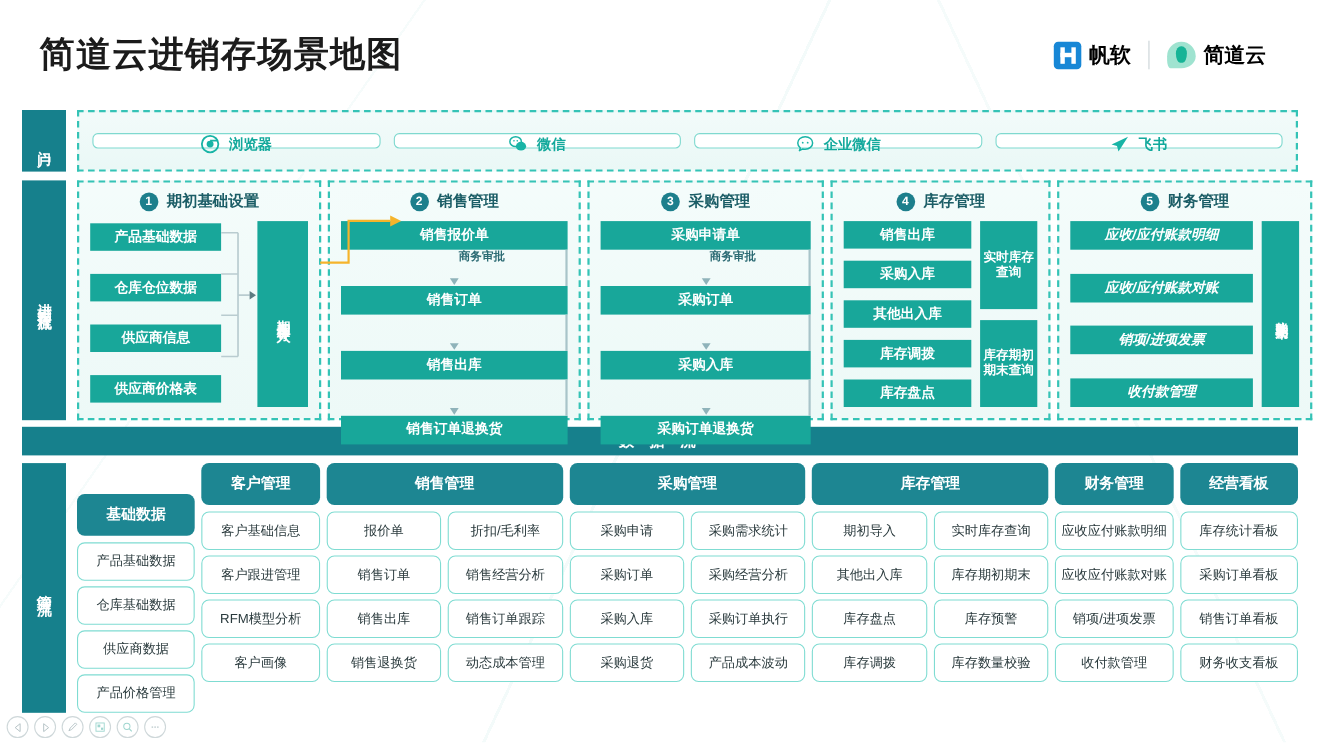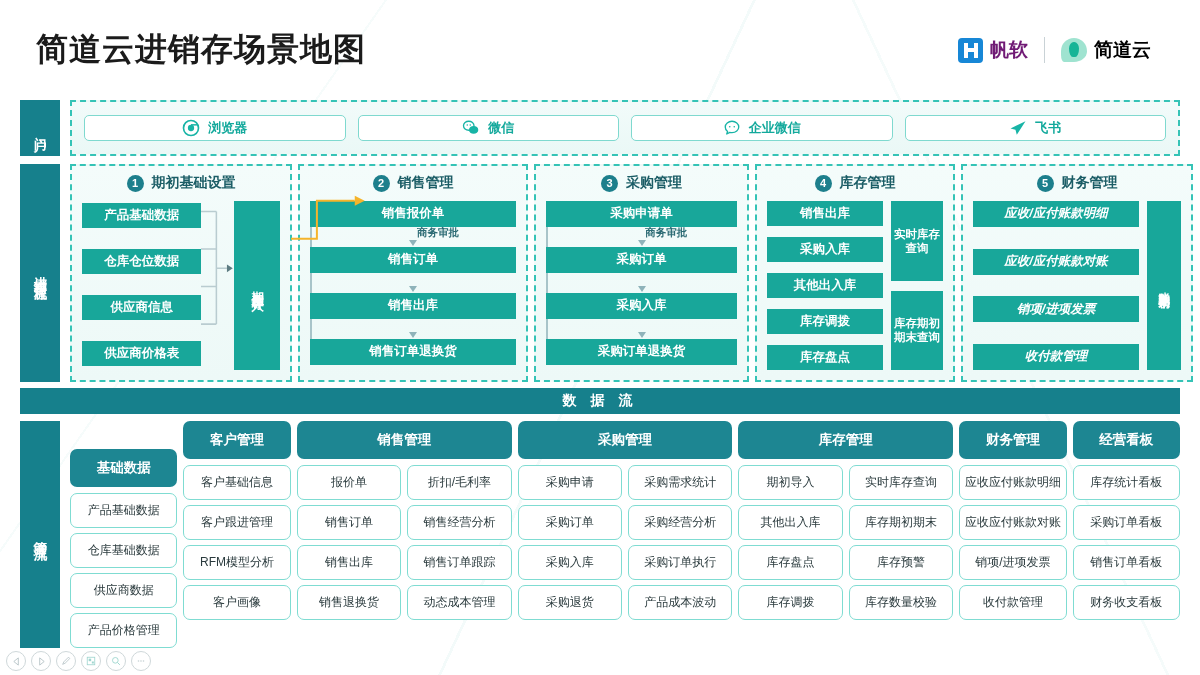--- a/index.html
+++ b/index.html
@@ -19,21 +19,21 @@
       linear-gradient(125deg, transparent 0 23%, rgba(26,168,157,.04) 23% 23.15%, transparent 23.15%);
   }
   #root{position:relative;z-index:1;width:1200px;height:675px;padding:0;}
 
   
   .header{height:100px;display:flex;align-items:center;justify-content:space-between;padding:0 49px 0 36px;}
   .page-title{font-size:32px;font-weight:bold;letter-spacing:1px;color:#1b1b1b;}
   .brands{display:flex;align-items:center;gap:16px;}
   .brand{display:flex;align-items:center;gap:7px;}
   .brand-name{font-size:19px;font-weight:bold;}
-  .fr-name{color:#701a75;}
+  .fr-name{color:#000000;}
   .jdy-name{color:#000000;}
   .brand-sep{width:1px;height:26px;background:#c9d2d6;}
   .fr-mark{width:25px;height:25px;background:#1787d6;border-radius:4px;position:relative;}
   .fr-mark:before{content:"";position:absolute;left:6px;top:5px;width:4px;height:15px;background:#fff;}
   .fr-mark:after{content:"";position:absolute;left:6px;top:10px;width:13px;height:4px;background:#fff;}
   .fr-mark i{position:absolute;right:5px;top:5px;width:4px;height:15px;background:#fff;display:block;}
   .jdy-mark{width:26px;height:24px;position:relative;}
   .jdy-mark:before{content:"";position:absolute;inset:0;background:#9fe3d0;
      border-radius:50% 50% 50% 12% / 55% 55% 45% 30%;}
   .jdy-mark:after{content:"";position:absolute;left:8px;top:4px;width:10px;height:15px;background:#16b496;
@@ -42,22 +42,22 @@
   
   .band{display:flex;align-items:stretch;padding:0 20px;}
   .band-label{width:40px;flex:0 0 40px;background:#16808c;color:#fff;display:flex;align-items:center;
       justify-content:center;font-size:13px;font-weight:bold;line-height:1.18;text-align:center;}
   .band-label span{writing-mode:vertical-rl;letter-spacing:2px;}
 
   
   .portal-band{height:56px;margin-bottom:8px;}
   .portal-box{flex:1;margin-left:10px;border:2px dashed #35c3b6;background:linear-gradient(180deg,#f2fbfa,#eaf8f6);
       display:flex;align-items:center;gap:12px;padding:0 12px;}
-  .portal-item{flex:1;height:26px;background:#fff;border:1px solid #7fd9cf;border-radius:5px;
-      display:flex;align-items:center;justify-content:center;gap:8px;}
+  .portal-item{flex:1;height:14px;background:#fff;border:1px solid #7fd9cf;border-radius:5px;
+      display:flex;justify-content:center;gap:8px;}
   .portal-label{font-size:13px;color:#13a99c;font-weight:bold;}
   .pic{width:18px;height:18px;flex:0 0 18px;display:block;}
 
   
   .flow-band{height:218px;margin-bottom:6px;}
   .flow-label{width:40px;flex:0 0 40px;background:#16808c;color:#fff;display:flex;align-items:center;justify-content:center;}
   .flow-label span{writing-mode:vertical-rl;font-size:13px;font-weight:bold;letter-spacing:3px;}
   .flow-area{flex:1;margin-left:10px;display:flex;gap:6px;position:relative;}
   .flow-col{border:2px dashed #35c3b6;background:linear-gradient(180deg,#f4fcfb,#edf9f7);
       padding:8px 10px 10px;position:relative;display:flex;flex-direction:column;}
@@ -75,21 +75,21 @@
   .c1-left .tealbox{height:25px;}
   .c1-conn{width:34px;position:relative;}
   .c1-conn svg{position:absolute;inset:0;}
   .c1-right{width:46px;display:flex;}
   .c1-right .tealbox{width:46px;height:100%;}
   .c1-right .vtxt{writing-mode:vertical-rl;letter-spacing:1.5px;}
 
   
   .chain{flex:1;display:flex;flex-direction:column;align-items:stretch;}
   .chain .tealbox{height:26px;width:100%;}
-  .conn{height:20px;position:relative;display:flex;align-items:center;justify-content:flex-start;}
+  .conn{height:33px;position:relative;display:flex;align-items:center;justify-content:flex-end;}
   .conn .stem{width:2px;height:100%;background:#a8c4c9;}
   .conn .head{position:absolute;bottom:1px;left:50%;transform:translateX(-50%);
       width:0;height:0;border-left:4px solid transparent;border-right:4px solid transparent;border-top:6px solid #8fb3ba;}
   .conn .tag{position:absolute;left:52%;top:-1px;font-size:10.5px;color:#2c6b74;font-weight:bold;white-space:nowrap;}
 
   
   .c4-wrap{display:flex;gap:8px;flex:1;}
   .c4-left{flex:1;display:flex;flex-direction:column;justify-content:space-between;}
   .c4-left .tealbox{height:25px;}
   .c4-right{width:52px;display:flex;flex-direction:column;gap:10px;}

